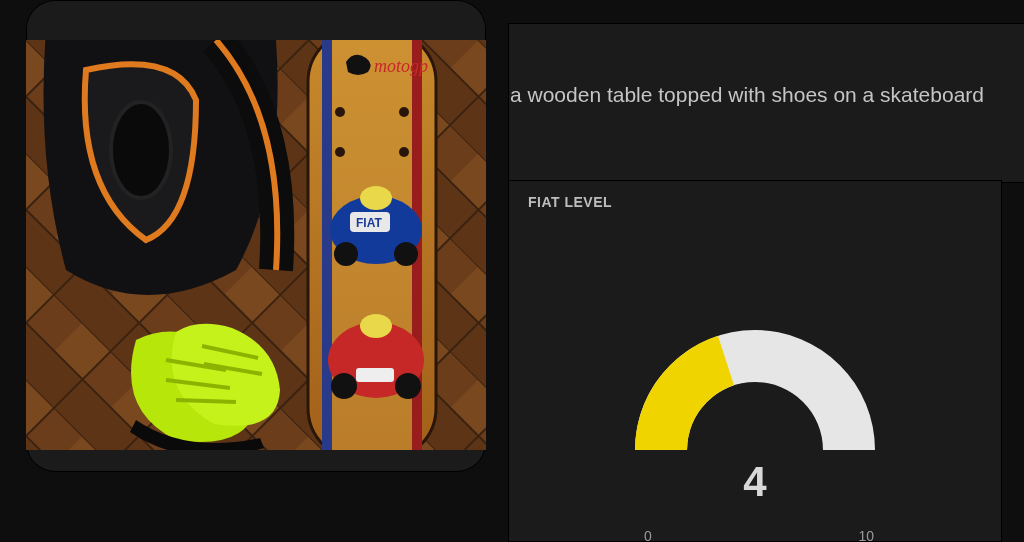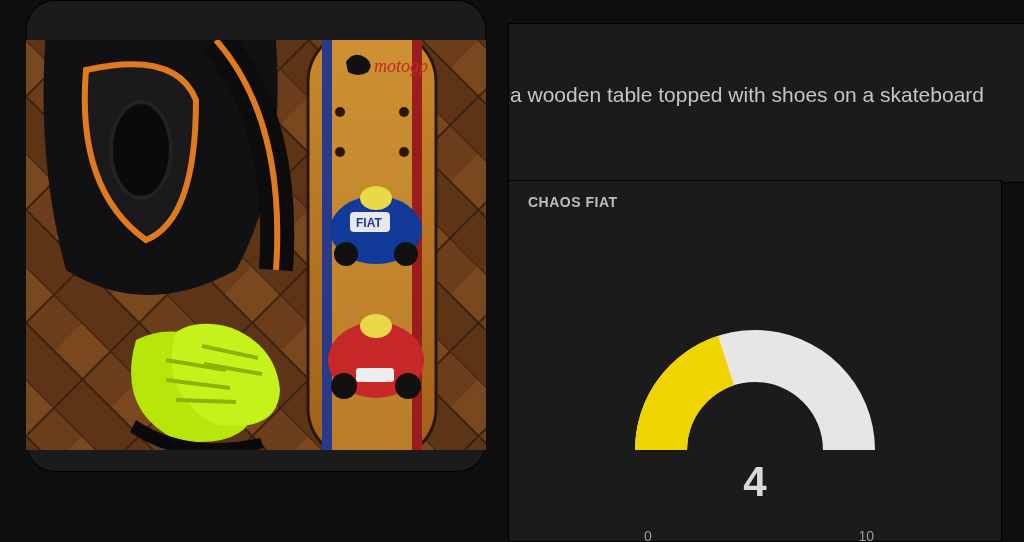--- a/index.html
+++ b/index.html
@@ -188,21 +188,21 @@
         </g>
       </svg>
     </div>
   </div>
 
   <div class="panel panel-caption">
     <div class="caption-text">a wooden table topped with shoes on a skateboard</div>
   </div>
 
   <div class="panel panel-gauge">
-    <div class="panel-title">CHAOS FIAT</div>
+    <div class="panel-title">FIAT LEVEL</div>
 
     <div class="gauge-wrap">
       <svg id="gauge-svg" width="494" height="300" viewBox="0 0 494 300">
           <path d="M 127 199.99999999999997 A 120 120 0 1 1 367 200 L 315 200 A 68 68 0 1 0 179 200 Z" fill="#e6e6e6"></path>
           <path d="M 127 199.99999999999997 A 120 120 0 0 1 209.91796067500633 85.87321804458156 L 225.9868443825036 135.32815689192955 A 68 68 0 0 0 179 200 Z" fill="#f0d400"></path>
         </svg>
 
       <div class="gauge-value">4</div>
 
       <div class="gauge-tick min">0</div>

